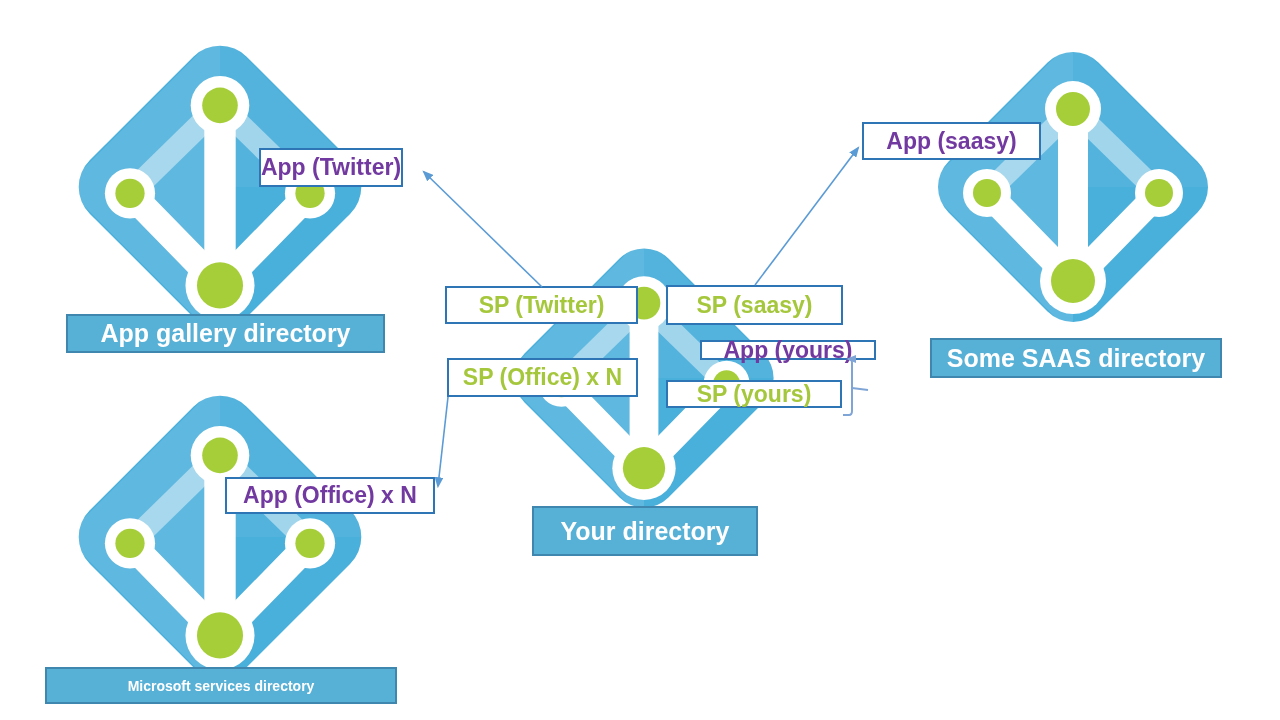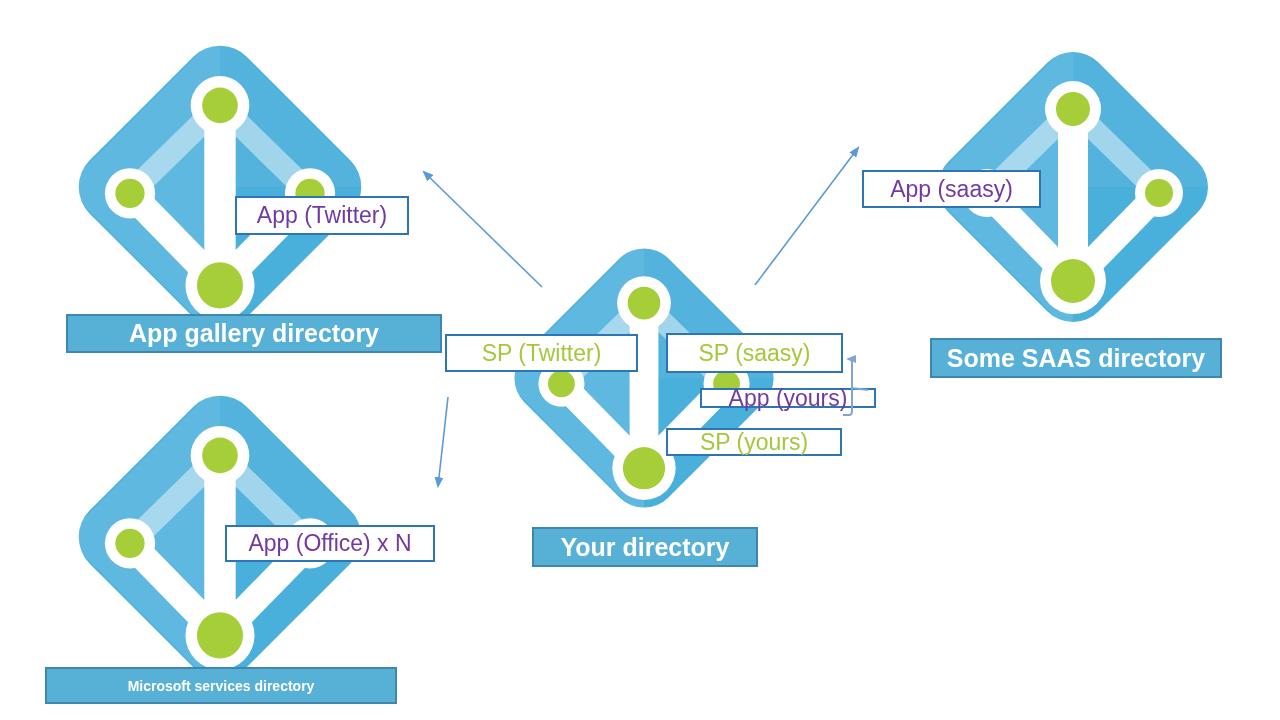--- a/index.html
+++ b/index.html
@@ -21,21 +21,21 @@
   .icon{position:absolute;z-index:1;}
   .banner{
     position:absolute;z-index:2;display:flex;align-items:center;justify-content:center;
     background:var(--banner_fill);border:2px solid var(--banner_border);
     color:#ffffff;font-weight:bold;font-size:25px;white-space:nowrap;box-sizing:border-box;
   }
   .banner-long{font-size:14px;}
   .box{
     position:absolute;z-index:2;display:flex;align-items:center;justify-content:center;
     background:#ffffff;border:2px solid var(--box_border);
-    font-weight:normal;font-size:23px;white-space:nowrap;box-sizing:border-box;margin-top:48px;
+    font-weight:bold;font-size:23px;white-space:nowrap;box-sizing:border-box;
   }
   .box.app{color:var(--purple);}
   .box.sp{color:var(--label_green);}
   #arrows{position:absolute;left:0;top:0;z-index:3;pointer-events:none;}
   .defs-hidden{position:absolute;width:0;height:0;overflow:hidden;}
 </style>
 </head>
 <body>
 
 <div class="canvas">
@@ -69,27 +69,28 @@
   <svg class="icon" style="left:63px;top:380px" width="314" height="314" viewBox="0 0 300 300">
       <use href="#aad-icon"></use>
     </svg>
   <svg class="icon" style="left:500px;top:234px" width="288" height="288" viewBox="0 0 300 300">
       <use href="#aad-icon"></use>
     </svg>
   <svg class="icon" style="left:923px;top:37px" width="300" height="300" viewBox="0 0 300 300">
       <use href="#aad-icon"></use>
     </svg>
 
-  <div class="banner" style="left:66px;top:314px;width:376px;height:39px">App gallery directory</div>
+  <div class="banner" style="left:66px;top:314px;width:319px;height:39px">App gallery directory</div>
   <div class="banner banner-long" style="left:45px;top:667px;width:352px;height:37px">Microsoft services directory</div>
-  <div class="banner" style="left:532px;top:527px;width:226px;height:40px">Your directory</div>
+  <div class="banner" style="left:532px;top:506px;width:226px;height:50px">Your directory</div>
   <div class="banner" style="left:930px;top:338px;width:292px;height:40px">Some SAAS directory</div>
 
-  <div class="box app" style="left:235px;top:148px;width:174px;height:39px">App (Twitter)</div>
+  <div class="box app" style="left:259px;top:148px;width:144px;height:39px">App (Twitter)</div>
   <div class="box sp" style="left:445px;top:286px;width:193px;height:38px">SP (Twitter)</div>
+  <div class="box sp" style="left:447px;top:358px;width:191px;height:39px">SP (Office) x N</div>
   <div class="box sp" style="left:666px;top:285px;width:177px;height:40px">SP (saasy)</div>
   <div class="box app" style="left:225px;top:477px;width:210px;height:37px">App (Office) x N</div>
   <div class="box app" style="left:700px;top:340px;width:176px;height:20px">App (yours)</div>
   <div class="box sp" style="left:666px;top:380px;width:176px;height:28px">SP (yours)</div>
   <div class="box app" style="left:862px;top:122px;width:179px;height:38px">App (saasy)</div>
 
   <svg id="arrows" width="1280" height="720" viewBox="0 0 1280 720">
     <defs>
       <marker id="mArrow" viewBox="0 0 10 8" refX="8" refY="4" markerWidth="11" markerHeight="9" orient="auto-start-reverse" markerUnits="userSpaceOnUse">
         <path d="M0,0 L10,4 L0,8 z" fill="var(--arrow)"></path>

